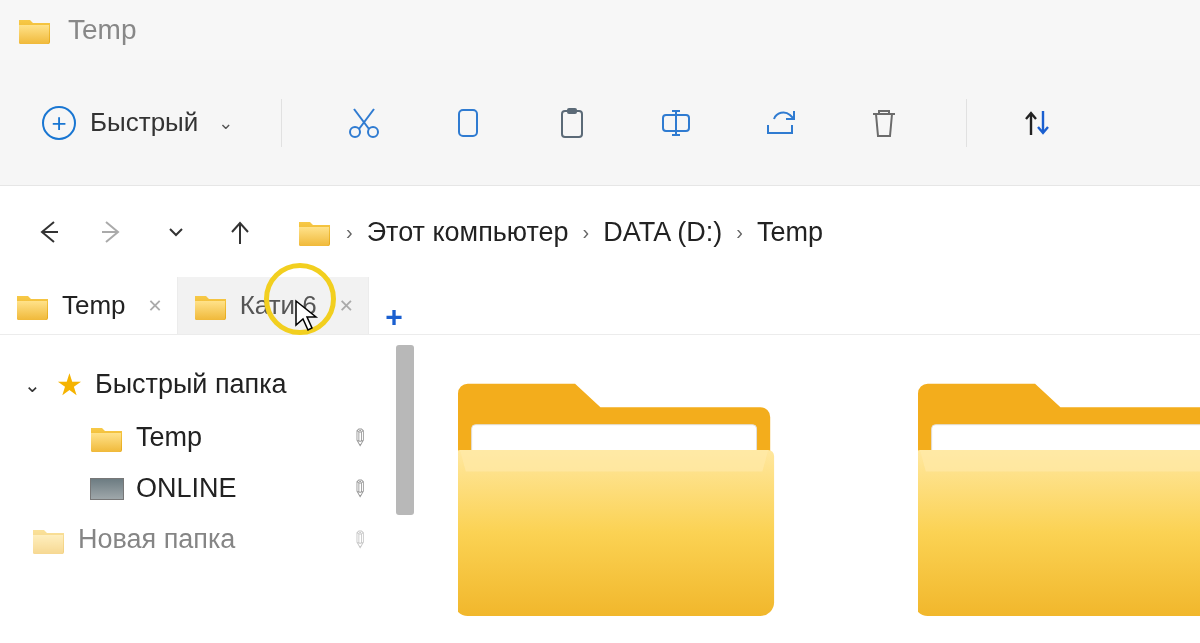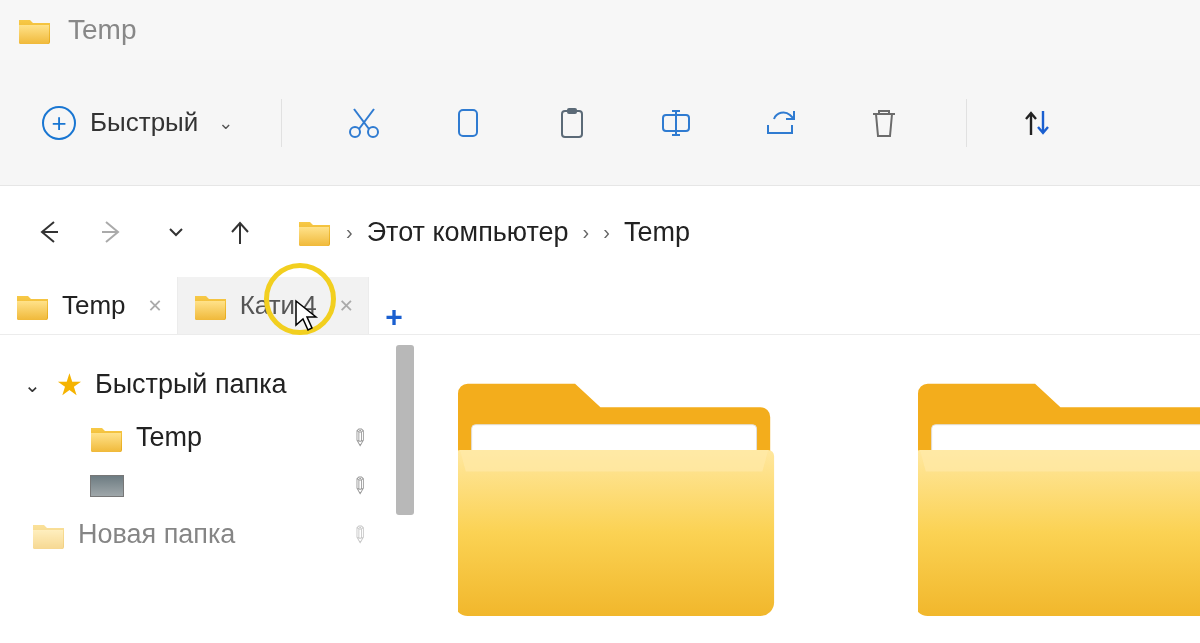--- a/index.html
+++ b/index.html
@@ -219,38 +219,39 @@
 
   <div class="breadcrumb">
     <span class="folder-sm">
       <svg viewBox="0 0 34 28">
           <use href="#folder-small"></use>
         </svg>
     </span>
     <span class="bc-chevron">›</span>
     <span class="bc-item">Этот компьютер</span>
     <span class="bc-chevron">›</span>
+    <span class="bc-item">DATA (D:)</span>
     <span class="bc-chevron">›</span>
     <span class="bc-item">Temp</span>
   </div>
 </div>
 
 <div class="tabs-row">
   <div class="tab">
     <span class="folder-sm"><svg viewBox="0 0 34 28">
           <use href="#folder-small"></use>
         </svg></span>
     <span>Temp</span>
     <span class="close">✕</span>
   </div>
   <div class="tab inactive" style="position:relative;">
     <span class="folder-sm"><svg viewBox="0 0 34 28">
           <use href="#folder-small"></use>
         </svg></span>
-    <span>Кати 4</span>
+    <span>Кати 6</span>
     <span class="close">✕</span>
     <span class="cursor-highlight"></span>
     <span class="cursor-arrow">
       <svg width="26" height="34" viewBox="0 0 26 34">
         <path d="M2 2 L2 26 L9 20 L14 31 L18 29 L13 18 L22 18 Z" fill="#fff" stroke="#000" stroke-width="1.5"></path>
       </svg>
     </span>
   </div>
   <div class="add-tab">+</div>
 </div>
@@ -265,20 +266,21 @@
     </div>
     <div class="tree-item nested">
       <span class="folder-sm"><svg viewBox="0 0 34 28">
             <use href="#folder-small"></use>
           </svg></span>
       <span>Temp</span>
       <span class="pin">✎</span>
     </div>
     <div class="tree-item nested">
       <span class="img-sm"></span>
+      <span>ONLINE</span>
       <span class="pin">✎</span>
     </div>
     <div class="tree-item nested" style="opacity:.55;padding-left:32px;">
       <span class="folder-sm"><svg viewBox="0 0 34 28">
             <use href="#folder-small"></use>
           </svg></span>
       <span>Новая папка</span>
       <span class="pin">✎</span>
     </div>
   </div>

